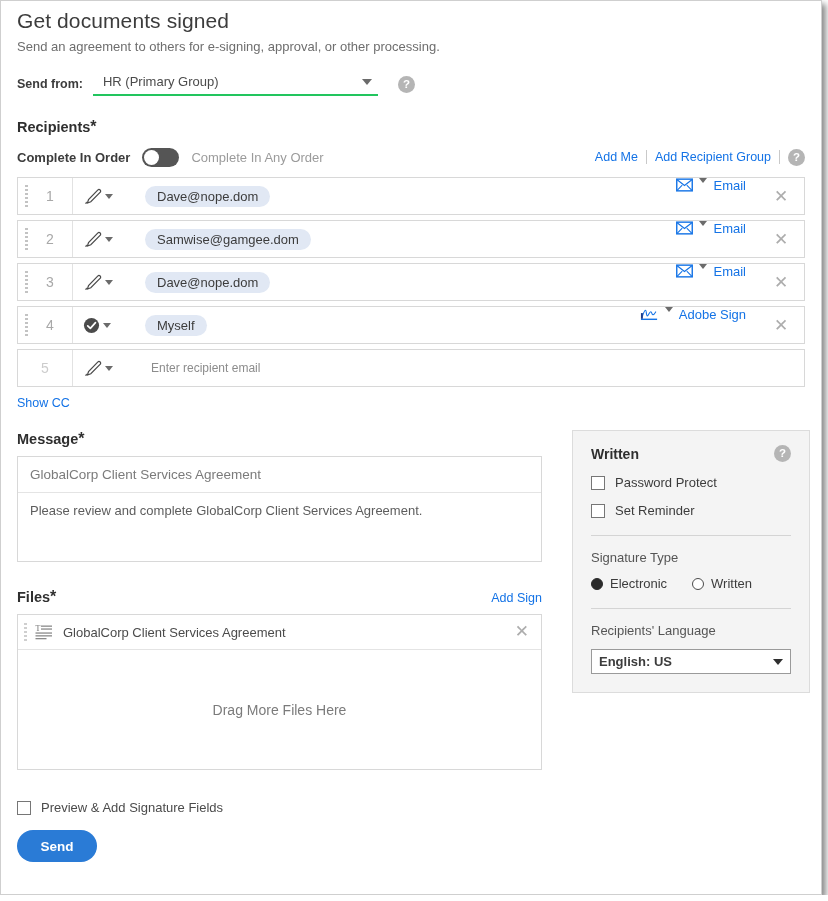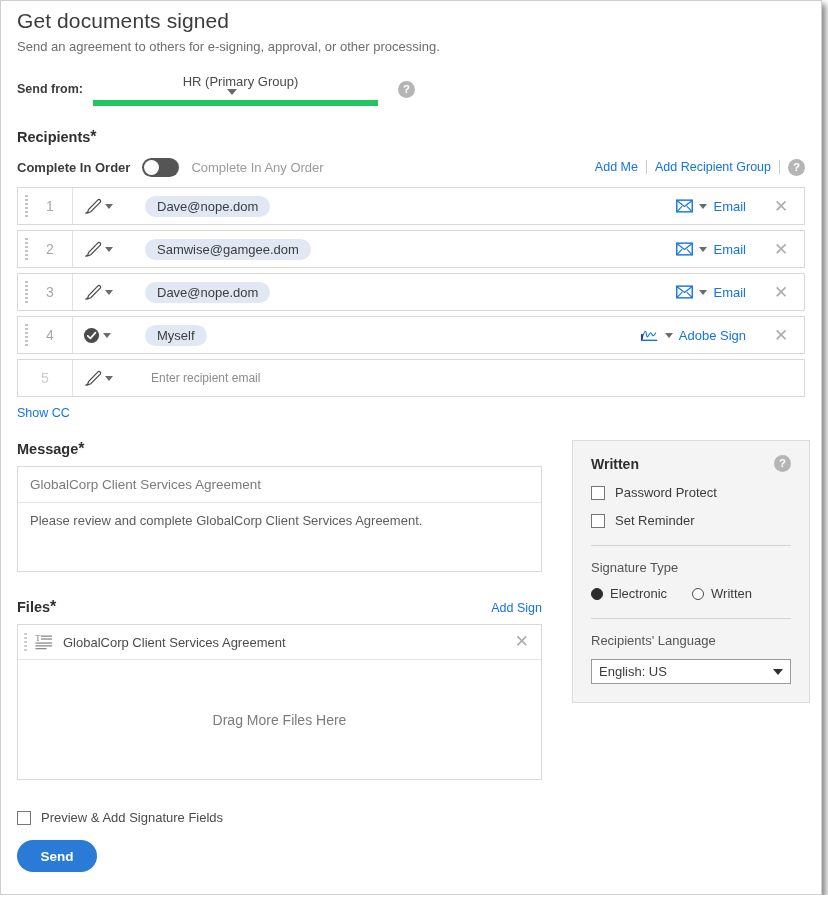--- a/index.html
+++ b/index.html
@@ -43,26 +43,25 @@
   }
   .sendfrom-label {
     font-size: 12.5px;
     font-weight: bold;
     color: #3c3c3c;
     margin-right: 10px;
   }
   .sendfrom-select {
     position: relative;
     width: 285px;
-    border-bottom: 6px solid #22c55e;
+    border-bottom: 2px solid #22c55e;
     padding: 2px 0 5px 0;
     display: flex;
     align-items: center;
     justify-content: space-between;
-    flex-direction: column;
   }
   .sendfrom-value {
     font-size: 13px;
     color: #4b4b4b;
     padding-left: 10px;
   }
   .caret-down {
     width: 0; height: 0;
     border-left: 5px solid transparent;
     border-right: 5px solid transparent;
@@ -202,21 +201,20 @@
     color: #3c3c3c;
     white-space: nowrap;
   }
   .placeholder-txt {
     font-size: 12px;
     color: #8c8c8c;
     padding-left: 6px;
   }
   .rec-method {
     display: flex;
-    align-items: center;
     gap: 6px;
     padding-right: 12px;
     flex: none;
     cursor: pointer;
   }
   .rec-method .label {
     font-size: 13px;
     color: #1473e6;
   }
   .rec-close {
@@ -379,20 +377,21 @@
     margin-top: 0;
     width: 100%;
     height: 25px;
     border: 1px solid #9a9a9a;
     background: #ffffff;
     display: flex;
     align-items: center;
     padding: 0 7px;
     box-sizing: border-box;
     cursor: pointer;
+    font-weight: bold;
   }
   .lang-value {
     font-size: 13px;
     color: #3c3c3c;
   }
   .lang-chev {
     margin-left: auto;
     width: 0; height: 0;
     border-left: 5px solid transparent;
     border-right: 5px solid transparent;

